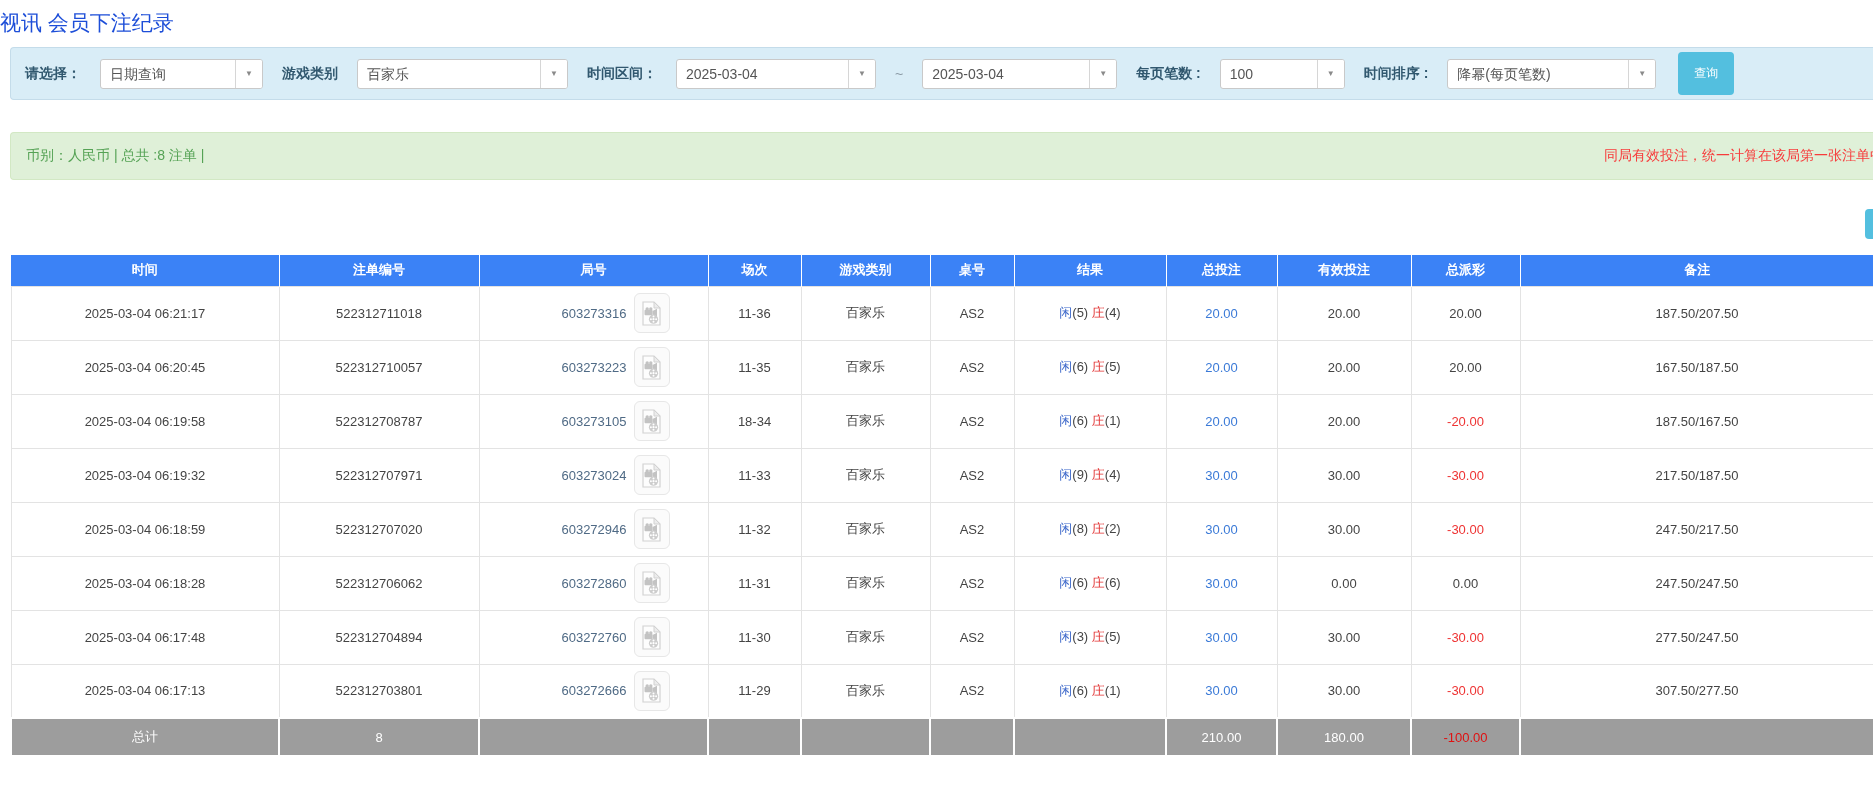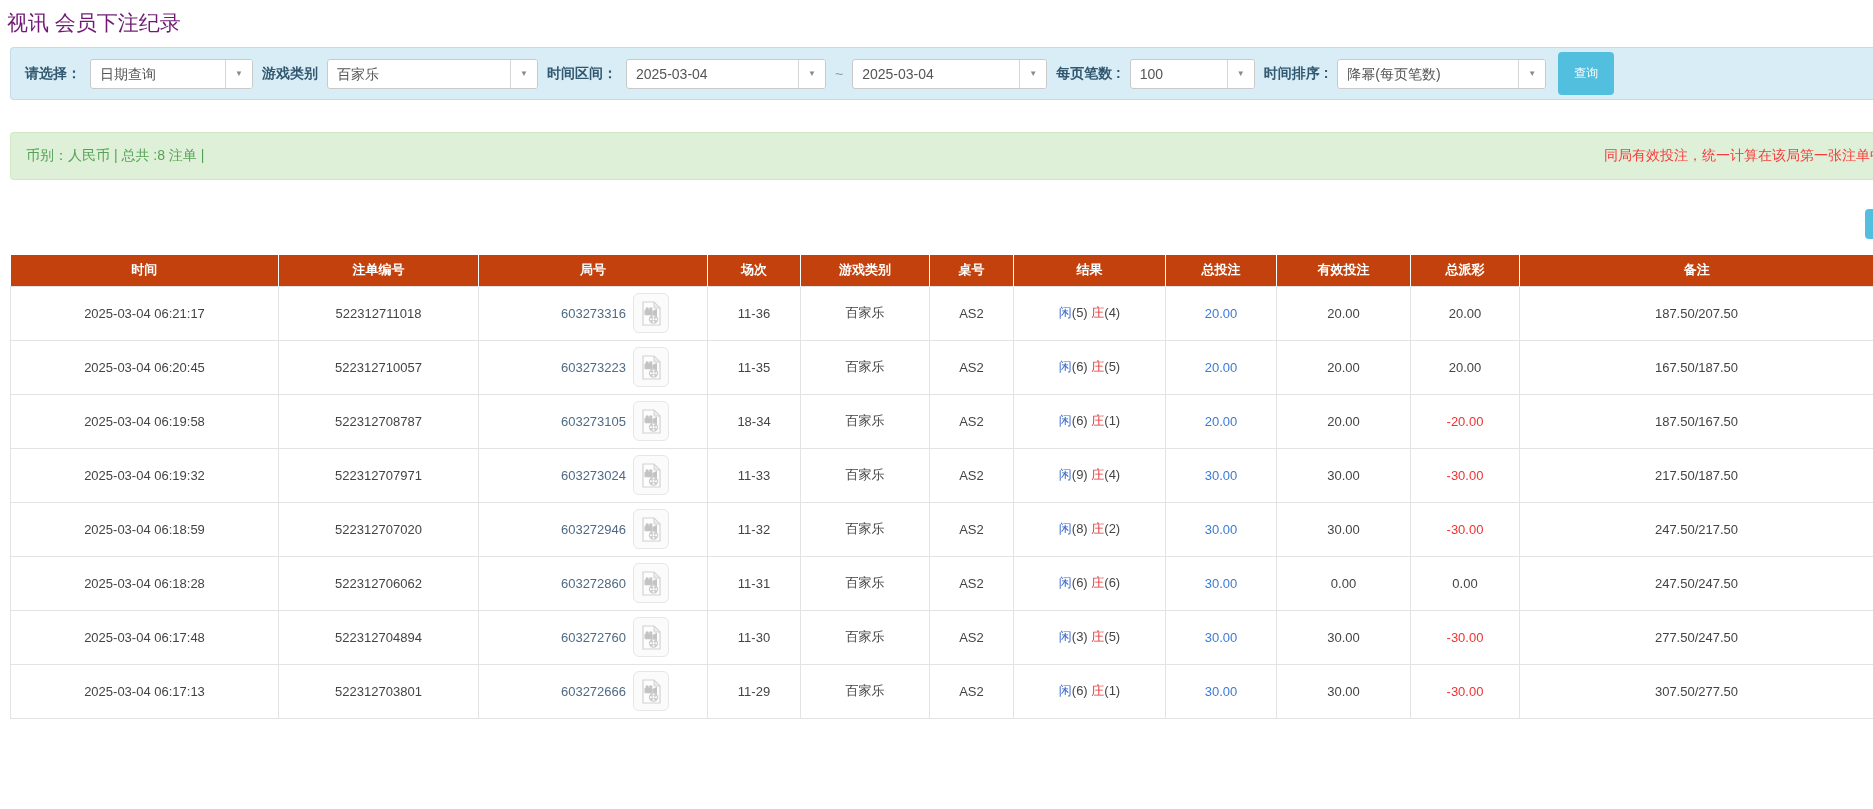--- a/index.html
+++ b/index.html
@@ -7,36 +7,36 @@
   body {
     font-family: "Liberation Sans", "DejaVu Sans", sans-serif;
     background: #fff;
     overflow: hidden;
     position: relative;
     color: #444;
   }
   .page-title {
     font-size: 21px;
     font-weight: 400;
-    color: #701a75;
-    margin: 9px 0 0 7px;
+    color: #1d4ed8;
+    margin: 9px 0 0 0;
   }
   
   .filter-panel {
     margin: 10px 0 0 10px;
     width: 1863px;
     height: 53px;
     background: #d9edf7;
     border: 1px solid #c4dcea;
     border-right: none;
     border-radius: 4px 0 0 4px;
     display: flex;
     align-items: center;
     padding: 0 14px;
-    gap: 9px;
+    gap: 19px;
   }
   .flabel {
     font-size: 14px;
     font-weight: bold;
     color: #31586f;
     white-space: nowrap;
   }
   .combo {
     background: #fff;
     border: 1px solid #c9c9c9;
@@ -121,21 +121,21 @@
   
   table.records {
     margin-left: 10px;
     width: 1863px;
     table-layout: fixed;
     border-collapse: collapse;
     font-size: 13px;
     color: #444;
   }
   table.records thead th {
-    background: #c2410c;
+    background: #3b82f6;
     color: #fff;
     font-weight: bold;
     height: 31px;
     font-size: 13px;
     border-right: 1px solid #fff;
     text-align: center;
   }
   table.records thead th:last-child { border-right: none; }
   table.records tbody td {
     height: 54px;
@@ -493,14 +493,27 @@
         <td>百家乐</td>
         <td>AS2</td>
         <td><span class="res-player">闲</span>(6) <span class="res-banker">庄</span>(1)</td>
         <td><span class="val-blue">30.00</span></td>
         <td>30.00</td>
         <td><span class="val-red">-30.00</span></td>
         <td>307.50/277.50</td>
       </tr>
     </tbody>
   <tfoot id="foot-rows">
+      <tr>
+        <td>总计</td>
+        <td>8</td>
+        <td></td>
+        <td></td>
+        <td></td>
+        <td></td>
+        <td></td>
+        <td>210.00</td>
+        <td>180.00</td>
+        <td class="val-red">-100.00</td>
+        <td></td>
+      </tr>
     </tfoot>
 </table>
 
 </body></html>

